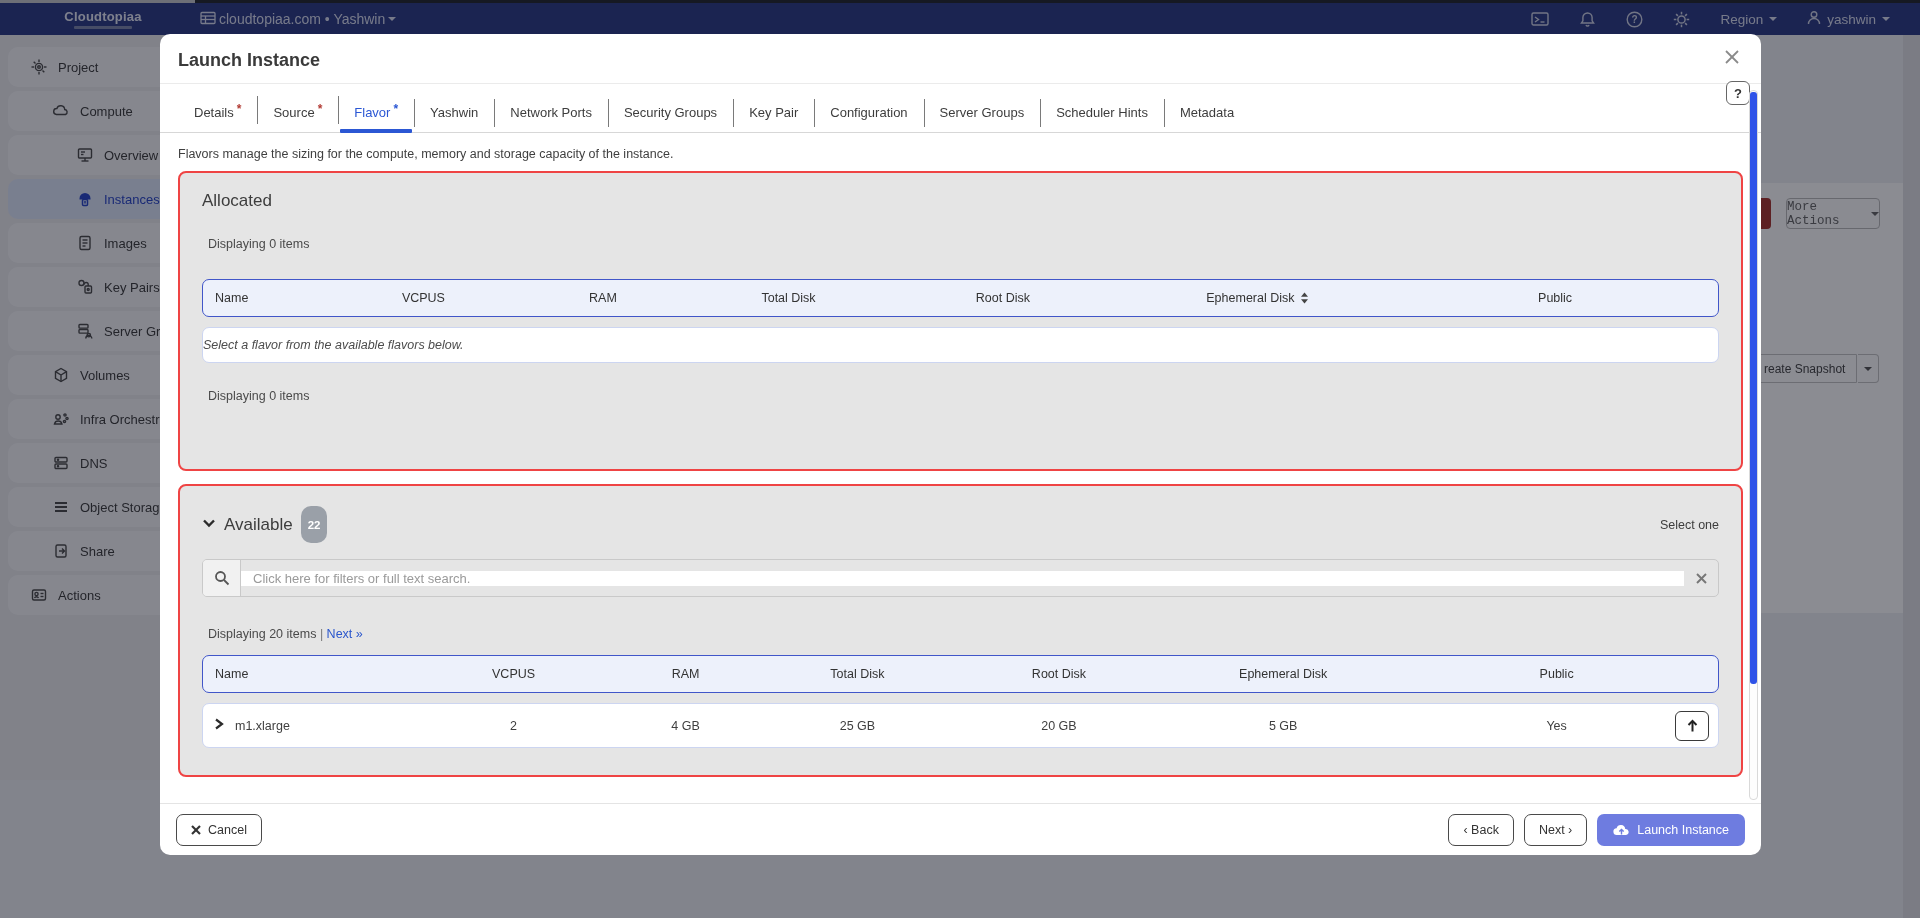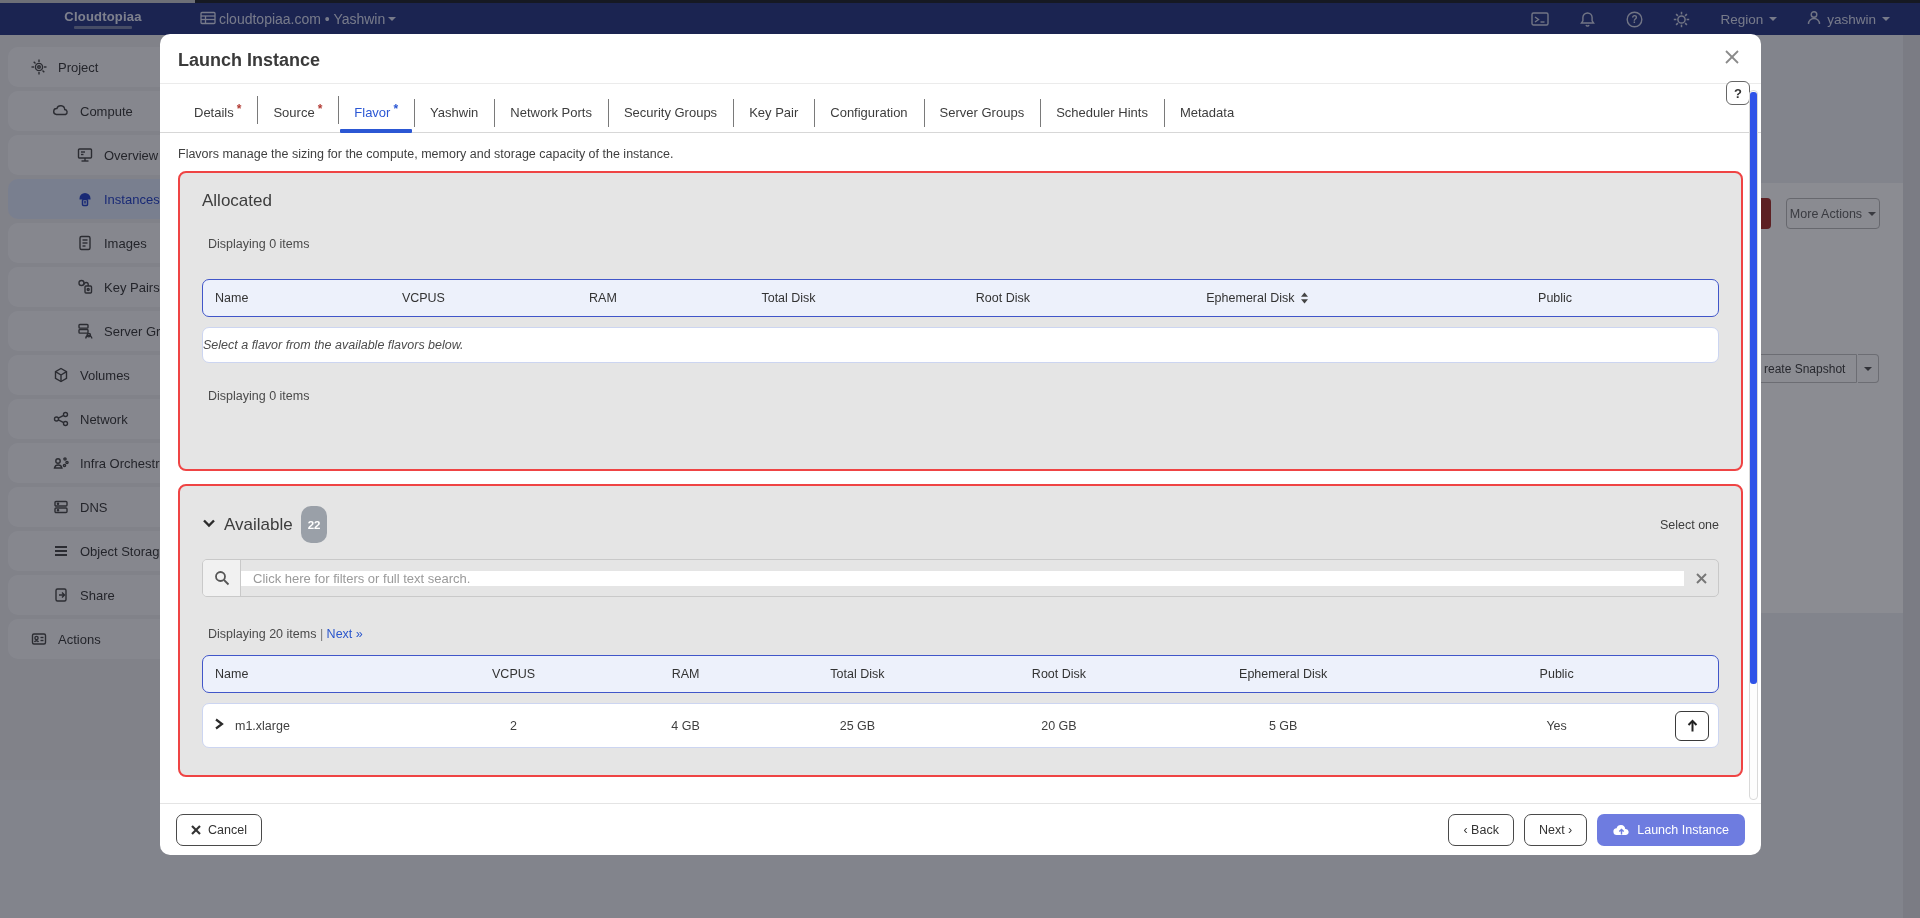--- a/index.html
+++ b/index.html
@@ -34,21 +34,21 @@
   .side-row svg { flex:0 0 auto; }
 
   
   .bg-card { position:absolute; top:183px; left:1748px; width:156px; height:430px;
     background:#ffffff; border-radius:10px 0 0 10px; }
   .bg-red-btn { position:absolute; left:-62px; top:15px; width:85px; height:31px;
     background:#a8342e; border-radius:4px; }
   .bg-more-actions { position:absolute; left:38px; top:15px; width:94px; height:31px;
     background:#fdfdfd; border:1px solid #bcbcbc; border-radius:4px;
     display:flex; align-items:center; justify-content:center; gap:6px;
-    font-size:12.5px; color:#666; cursor:pointer; }
+    font-size:12.5px; color:#666; cursor:pointer;font-family:Liberation Mono, monospace; }
   .bg-actions-btn { position:absolute; left:-58px; top:109px; width:200px; height:48px;
     border:2px solid #2c42b8; border-radius:9px; background:#fafafa; cursor:pointer; }
   .bg-actions-btn span { position:absolute; left:74px; top:15px; font-size:14.5px; color:#333; }
   .bg-snap { position:absolute; left:-53px; top:171px; width:162px; height:29px;
     background:#fff; border:1px solid #c5c5c5; border-radius:4px 0 0 4px; cursor:pointer; }
   .bg-snap span { position:absolute; left:68px; top:7px; font-size:12px; color:#444; white-space:nowrap; }
   .bg-snap-caret { position:absolute; left:110px; top:171px; width:21px; height:29px;
     background:#fff; border:1px solid #c5c5c5; border-left:none; border-radius:0 4px 4px 0;
     display:flex; align-items:center; justify-content:center; color:#555; cursor:pointer; }
   .page-scroll { position:absolute; top:35px; right:0; width:17px; height:883px; background:#e0e1e5; }
@@ -283,30 +283,20 @@
         <path d="M9.8 16.5a3 3 0 0 1 6 0"></path>
     </svg>
     <span>Server Groups</span>
   </div>
   <div class="side-row lv1">
     <svg width="18" height="18" viewBox="0 0 18 18" fill="none" stroke="#4b4b4b" stroke-width="1.4">
       <path d="M9 2.5l5.5 3.2v6.6L9 15.5l-5.5-3.2V5.7z"></path>
         <path d="M3.5 5.7L9 9l5.5-3.3M9 9v6.5"></path>
     </svg>
     <span>Volumes</span>
-  </div>
-  <div class="side-row lv1">
-    <svg width="18" height="18" viewBox="0 0 18 18" fill="none" stroke="#4b4b4b" stroke-width="1.4">
-      <circle cx="4.5" cy="9" r="2"></circle>
-        <circle cx="13.5" cy="4.5" r="2"></circle>
-        <circle cx="13.5" cy="13.5" r="2"></circle>
-      <line x1="6.3" y1="8.1" x2="11.7" y2="5.3"></line>
-        <line x1="6.3" y1="9.9" x2="11.7" y2="12.7"></line>
-    </svg>
-    <span>Network</span>
   </div>
   <div class="side-row lv1">
     <svg width="18" height="18" viewBox="0 0 18 18" fill="none" stroke="#4b4b4b" stroke-width="1.4">
       <circle cx="6" cy="7" r="2.2"></circle>
         <path d="M2.5 14a3.8 3.8 0 0 1 7.4 0z"></path>
       <circle cx="13" cy="5" r="1.1"></circle>
         <circle cx="15" cy="8.5" r="1.1"></circle>
         <circle cx="12.5" cy="11.5" r="1.1"></circle>
     </svg>
     <span>Infra Orchestration</span>

